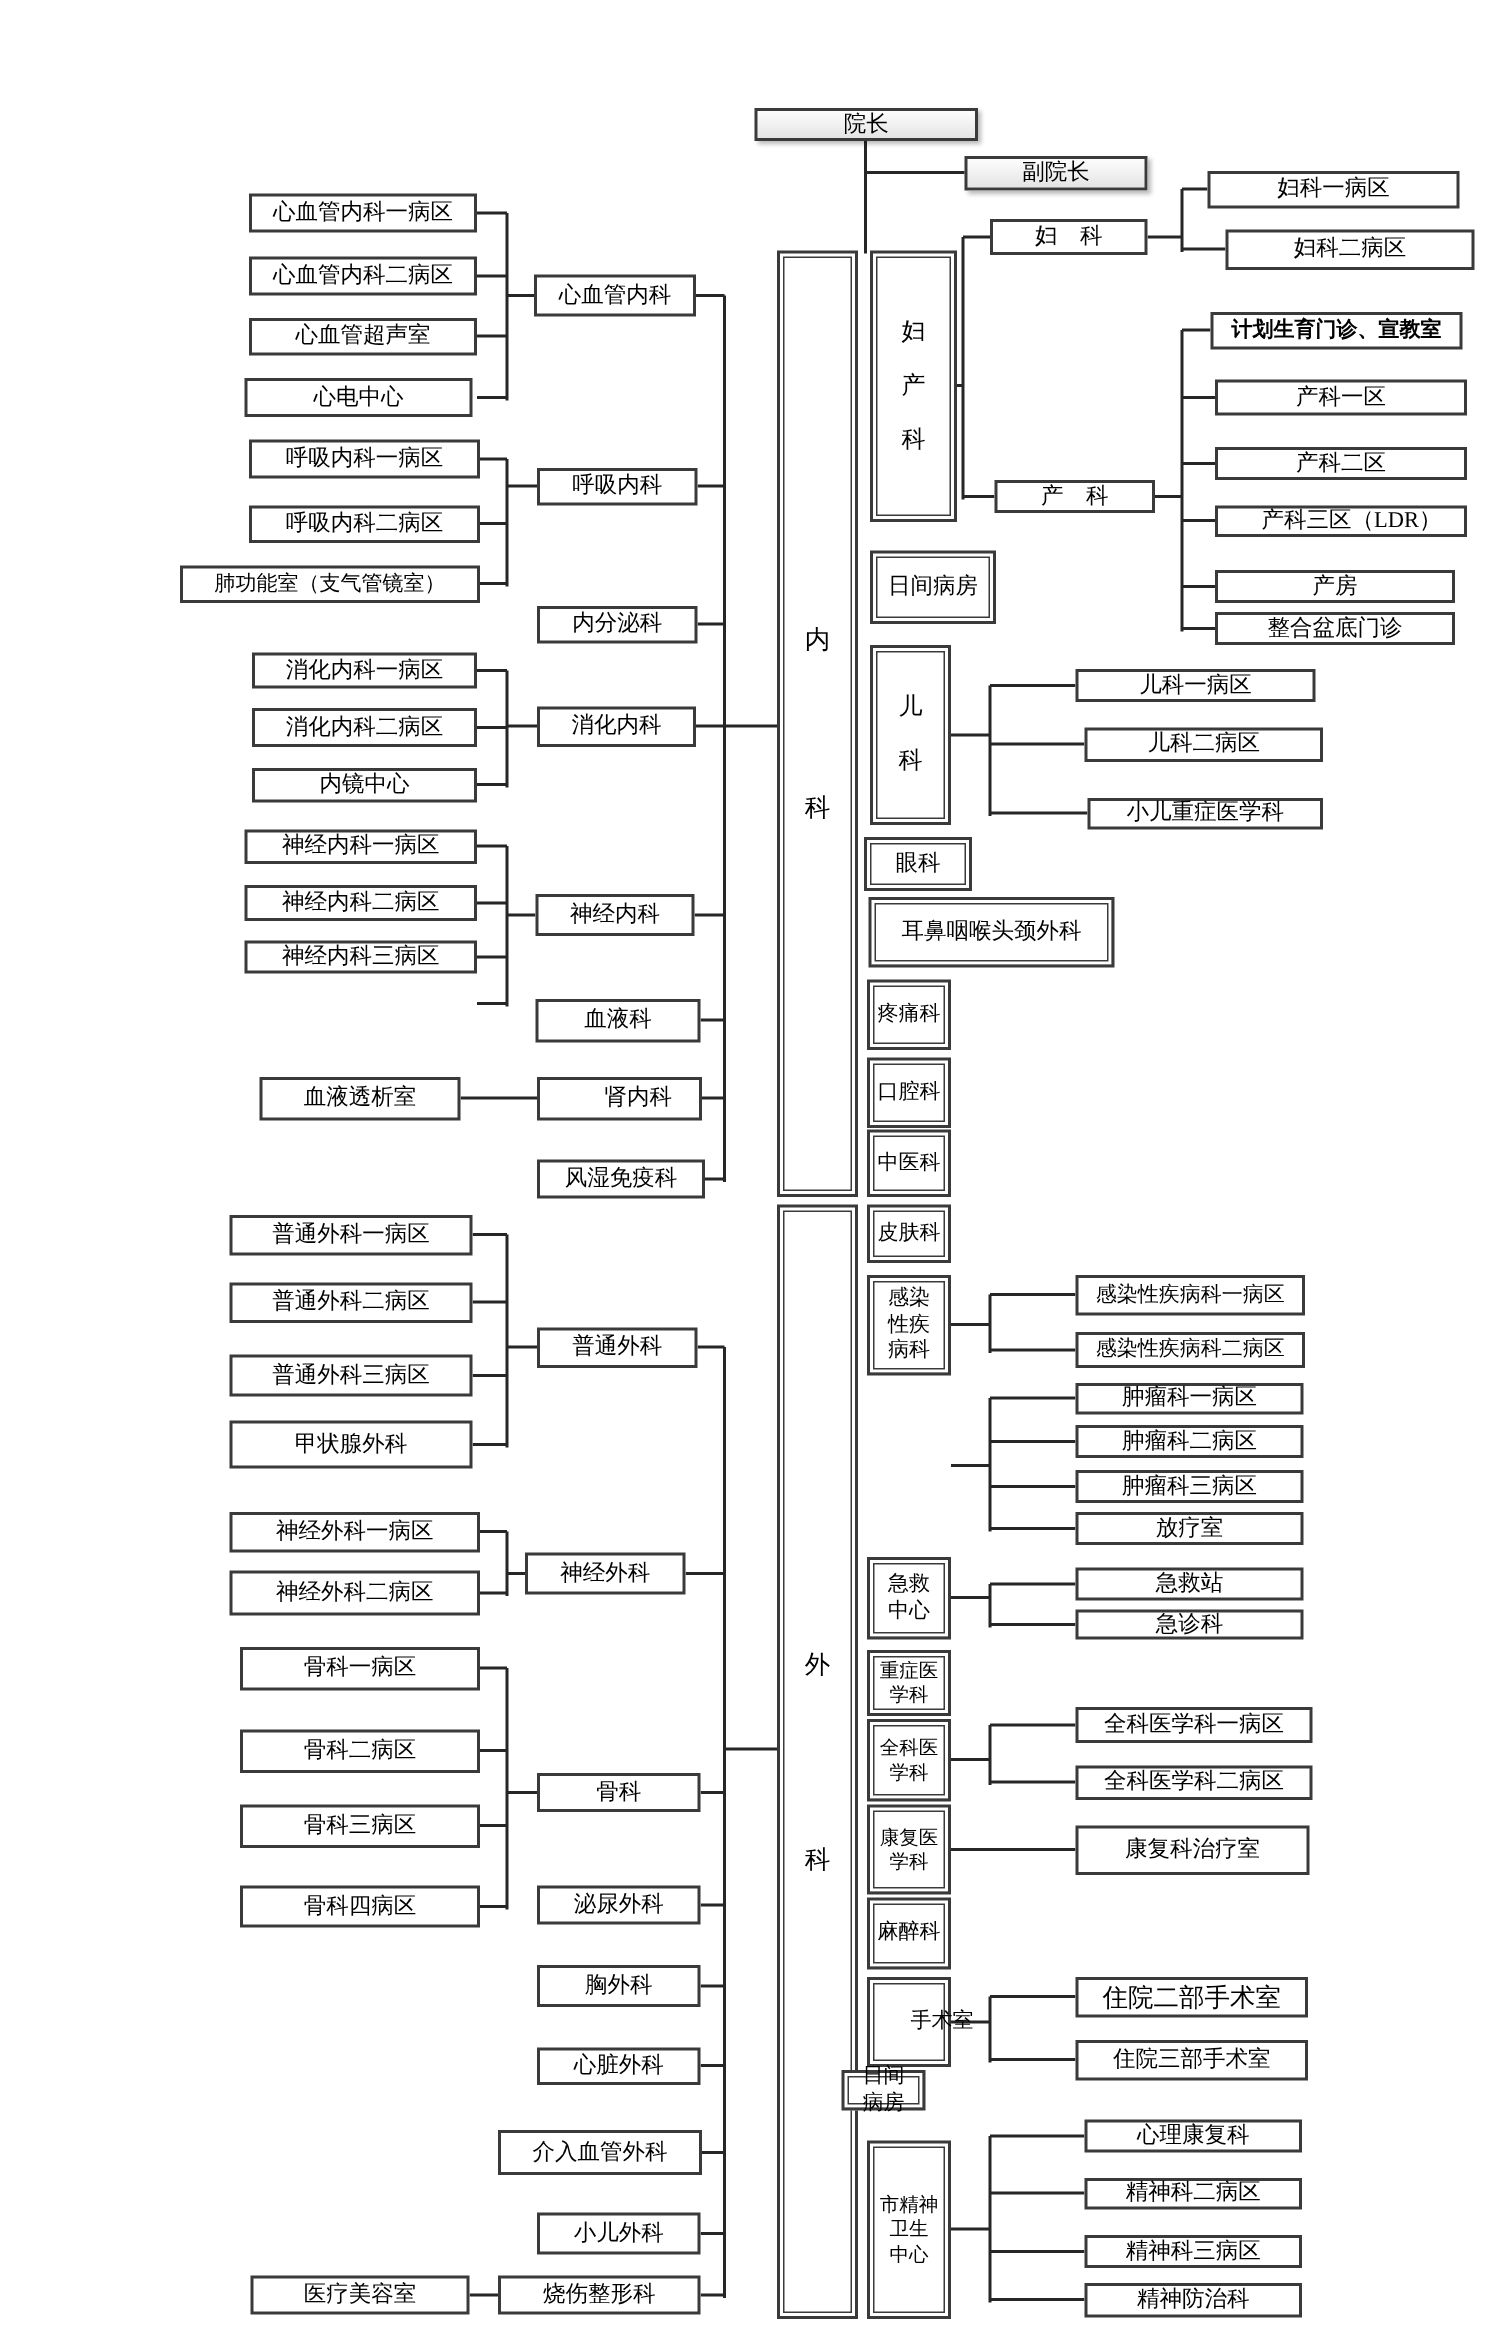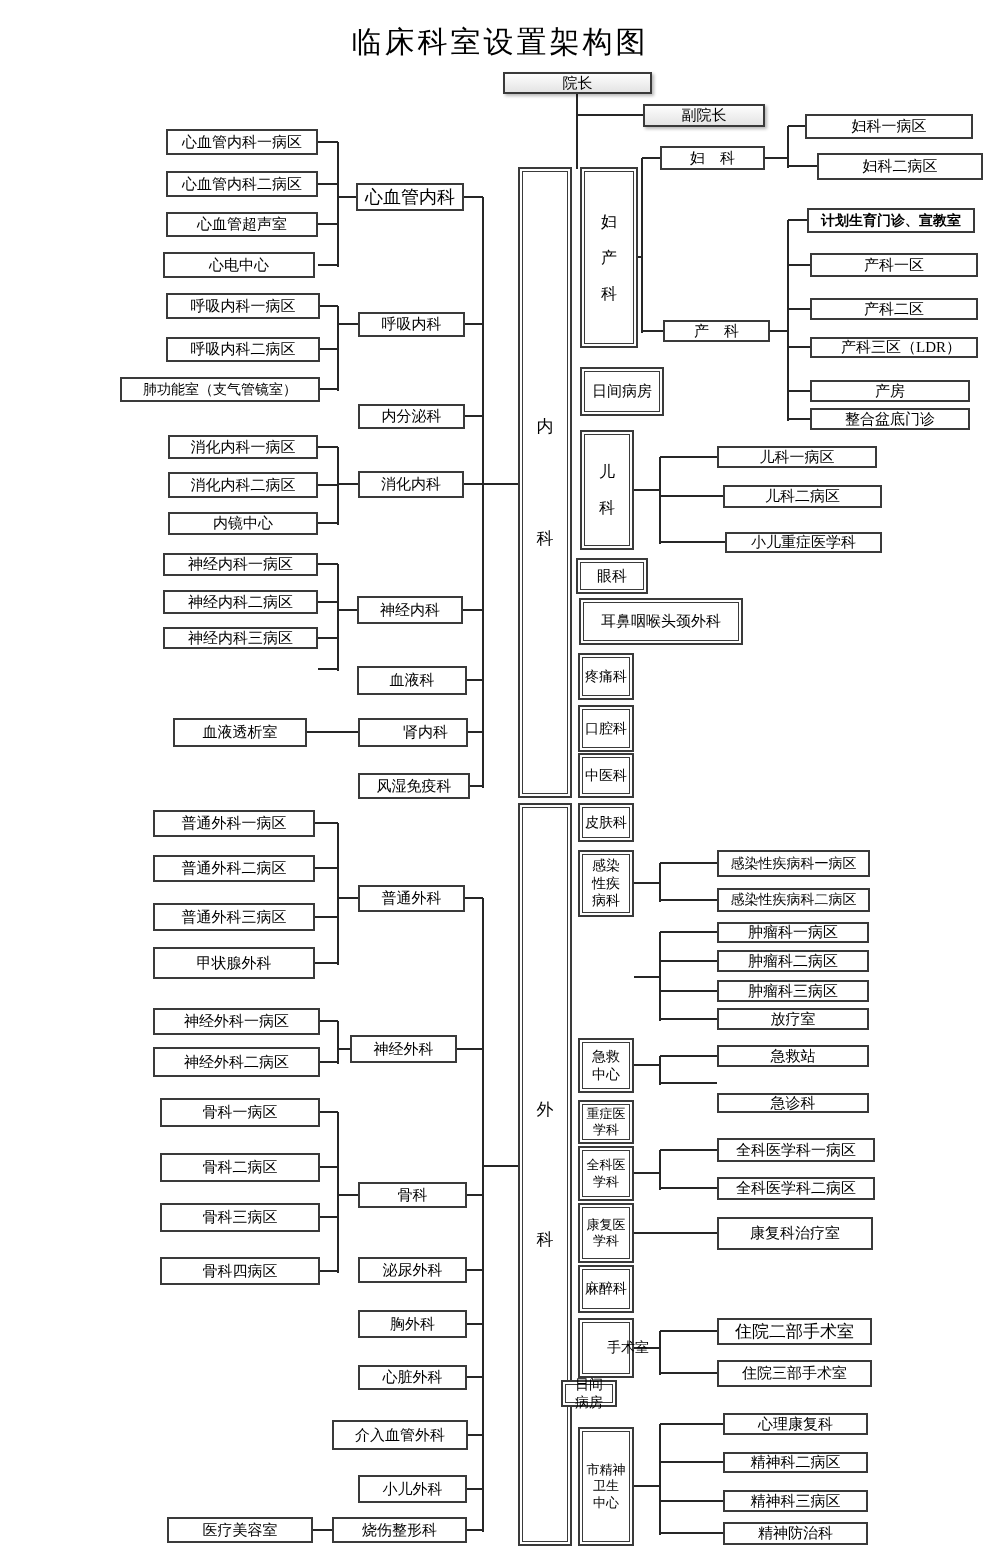--- a/index.html
+++ b/index.html
@@ -18,21 +18,20 @@
   }
   .d{ box-shadow:inset 0 0 0 2px #ffffff, inset 0 0 0 3px #3a3a3a; }
   .g{ background:linear-gradient(180deg,#fdfdfd 0%,#e4e4e4 100%);
       box-shadow:2px 2px 3px rgba(0,0,0,.28); }
   .ln{ position:absolute;background:#262626; }
 </style>
 </head>
 <body>
 
 <div id="canvas">
-  <div class="title">临床科室设置架构图</div>
 <div class="ln" style="left: 577px; top: 114px; width: 66px; height: 2px;"></div>
     <div class="ln" style="left: 464px; top: 196px; width: 19px; height: 2px;"></div>
     <div class="ln" style="left: 338px; top: 196px; width: 18px; height: 2px;"></div>
     <div class="ln" style="left: 318px; top: 141px; width: 20px; height: 2px;"></div>
     <div class="ln" style="left: 318px; top: 183px; width: 20px; height: 2px;"></div>
     <div class="ln" style="left: 318px; top: 223px; width: 20px; height: 2px;"></div>
     <div class="ln" style="left: 318px; top: 264px; width: 20px; height: 2px;"></div>
     <div class="ln" style="left: 465px; top: 323px; width: 18px; height: 2px;"></div>
     <div class="ln" style="left: 338px; top: 323px; width: 20px; height: 2px;"></div>
     <div class="ln" style="left: 320px; top: 305px; width: 18px; height: 2px;"></div>
@@ -187,31 +186,31 @@
     <div class="node b" style="left: 717px; top: 446px; width: 160px; height: 22px; font-size: 15px;">儿科一病区</div>
     <div class="node b" style="left: 723px; top: 485px; width: 159px; height: 23px; font-size: 15px;">儿科二病区</div>
     <div class="node b" style="left: 725px; top: 532px; width: 157px; height: 21px; font-size: 15px;">小儿重症医学科</div>
     <div class="node b" style="left: 717px; top: 850px; width: 153px; height: 27px; font-size: 14px;">感染性疾病科一病区</div>
     <div class="node b" style="left: 717px; top: 888px; width: 153px; height: 24px; font-size: 14px;">感染性疾病科二病区</div>
     <div class="node b" style="left: 717px; top: 922px; width: 152px; height: 21px; font-size: 15px;">肿瘤科一病区</div>
     <div class="node b" style="left: 717px; top: 950px; width: 152px; height: 22px; font-size: 15px;">肿瘤科二病区</div>
     <div class="node b" style="left: 717px; top: 980px; width: 152px; height: 22px; font-size: 15px;">肿瘤科三病区</div>
     <div class="node b" style="left: 717px; top: 1008px; width: 152px; height: 22px; font-size: 15px;">放疗室</div>
     <div class="node b" style="left: 717px; top: 1045px; width: 152px; height: 22px; font-size: 15px;">急救站</div>
-    <div class="node b" style="left: 717px; top: 1073px; width: 152px; height: 20px; font-size: 15px; margin-top: 20px;">急诊科</div>
+    <div class="node b" style="left: 717px; top: 1073px; width: 152px; height: 20px; font-size: 15px;">急诊科</div>
     <div class="node b" style="left: 717px; top: 1138px; width: 158px; height: 24px; font-size: 15px;">全科医学科一病区</div>
     <div class="node b" style="left: 717px; top: 1177px; width: 158px; height: 23px; font-size: 15px;">全科医学科二病区</div>
     <div class="node b" style="left: 717px; top: 1217px; width: 156px; height: 33px; font-size: 15px;">康复科治疗室</div>
     <div class="node b" style="left: 717px; top: 1318px; width: 155px; height: 27px; font-size: 17px;">住院二部手术室</div>
     <div class="node b" style="left: 717px; top: 1360px; width: 155px; height: 27px; font-size: 15px;">住院三部手术室</div>
     <div class="node b" style="left: 723px; top: 1413px; width: 145px; height: 22px; font-size: 15px;">心理康复科</div>
     <div class="node b" style="left: 723px; top: 1452px; width: 145px; height: 21px; font-size: 15px;">精神科二病区</div>
     <div class="node b" style="left: 723px; top: 1490px; width: 145px; height: 22px; font-size: 15px;">精神科三病区</div>
     <div class="node b" style="left: 723px; top: 1522px; width: 145px; height: 23px; font-size: 15px;">精神防治科</div>
-    <div class="node b" style="left: 356px; top: 183px; width: 108px; height: 28px; font-size: 18px;">心血管内科</div>
+    <div class="node b" style="left: 356px; top: 183px; width: 108px; height: 28px; font-size: 15px;">心血管内科</div>
     <div class="node b" style="left: 166px; top: 129px; width: 152px; height: 26px; font-size: 15px;">心血管内科一病区</div>
     <div class="node b" style="left: 166px; top: 171px; width: 152px; height: 26px; font-size: 15px;">心血管内科二病区</div>
     <div class="node b" style="left: 166px; top: 212px; width: 152px; height: 25px; font-size: 15px;">心血管超声室</div>
     <div class="node b" style="left: 163px; top: 252px; width: 152px; height: 26px; font-size: 15px;">心电中心</div>
     <div class="node b" style="left: 358px; top: 312px; width: 107px; height: 25px; font-size: 15px;">呼吸内科</div>
     <div class="node b" style="left: 166px; top: 293px; width: 154px; height: 26px; font-size: 15px;">呼吸内科一病区</div>
     <div class="node b" style="left: 166px; top: 337px; width: 154px; height: 25px; font-size: 15px;">呼吸内科二病区</div>
     <div class="node b" style="left: 120px; top: 377px; width: 200px; height: 25px; font-size: 14px;">肺功能室（支气管镜室）</div>
     <div class="node b" style="left: 358px; top: 404px; width: 107px; height: 25px; font-size: 15px;">内分泌科</div>
     <div class="node b" style="left: 358px; top: 471px; width: 106px; height: 27px; font-size: 15px;">消化内科</div>

